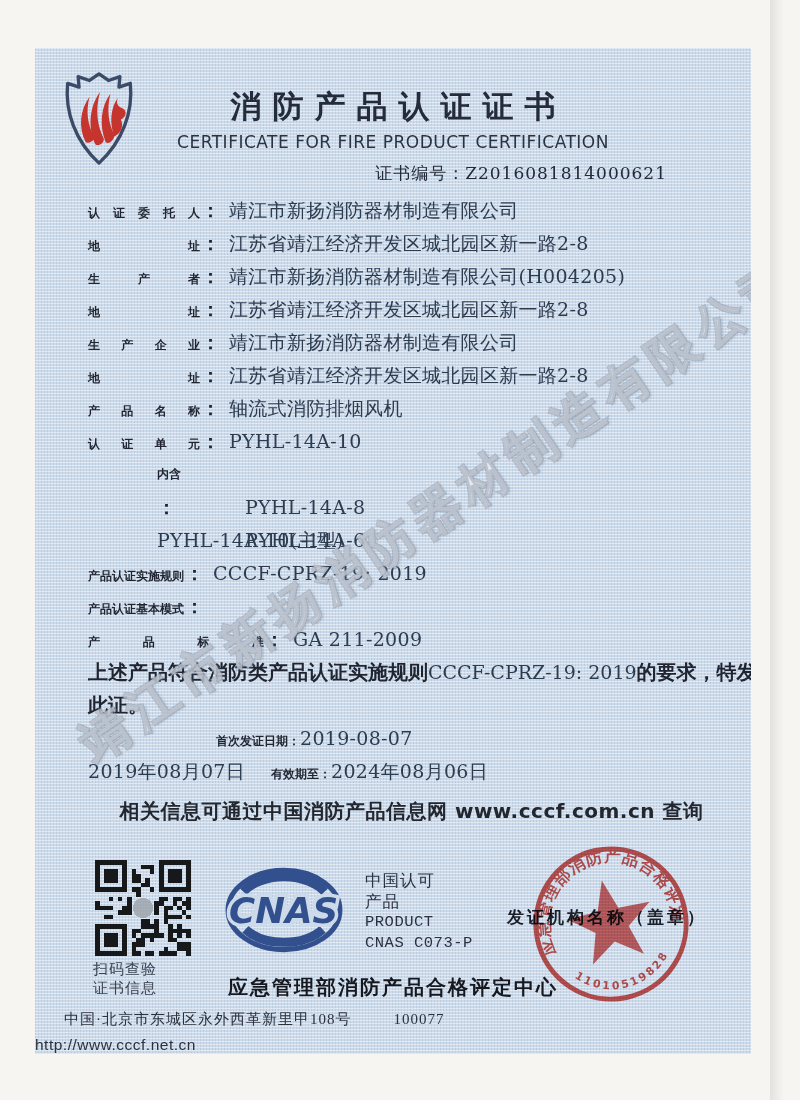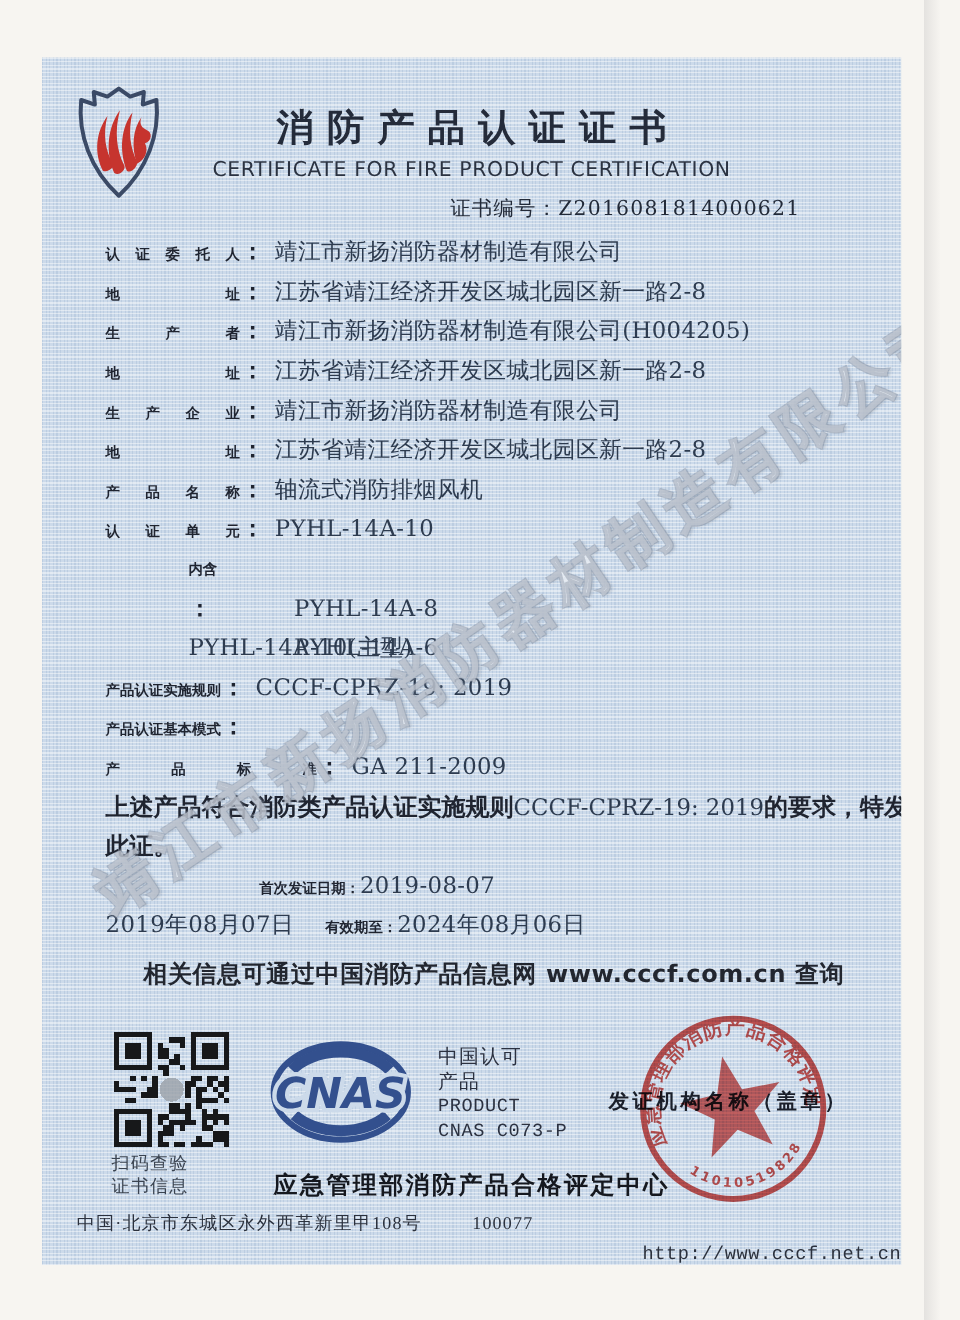--- a/index.html
+++ b/index.html
@@ -90,23 +90,23 @@
     position:absolute;left:0;right:0;top:926px;text-align:center;z-index:2;
     font-size:20px;font-weight:bold;color:#15181f;letter-spacing:2px;
   }
   .addr{
     position:absolute;left:0;right:0;top:962px;text-align:left;z-index:2;
     font-family:Liberation Serif, serif;
     font-size:15px;color:#2b313d;letter-spacing:1px;margin-left:29px;
   }
   .addr .zip{margin-left:42px;}
   .url{
-    position:absolute;left:0;right:0;top:988px;text-align:right;z-index:2;
-    font-family:Liberation Mono, monospace;
-    font-size:15.5px;color:#2b313d;letter-spacing:0.5px;padding-left:34px;
+    position:absolute;left:0;right:0;top:988px;text-align:left;z-index:2;
+    font-family:Liberation Sans, sans-serif;
+    font-size:15.5px;color:#2b313d;letter-spacing:0.5px;
   }
 </style>
 </head>
 <body>
 
 <div class="cert">
 
   <div class="watermark">靖江市新扬消防器材制造有限公司</div>
 
   <svg class="logo" viewBox="0 0 80 105">

